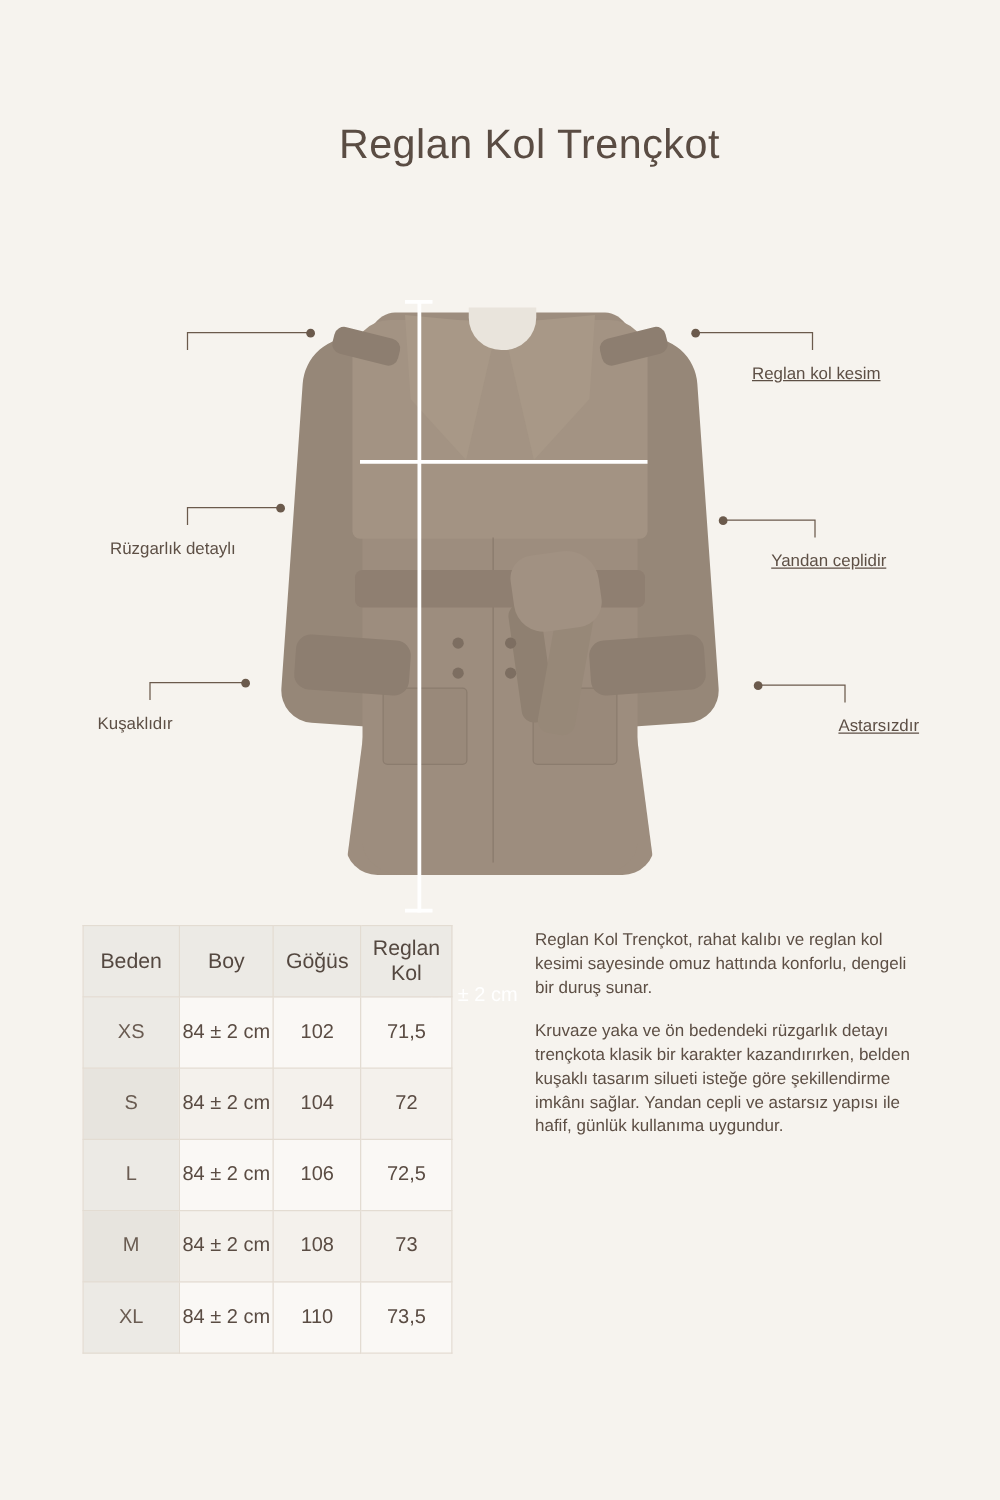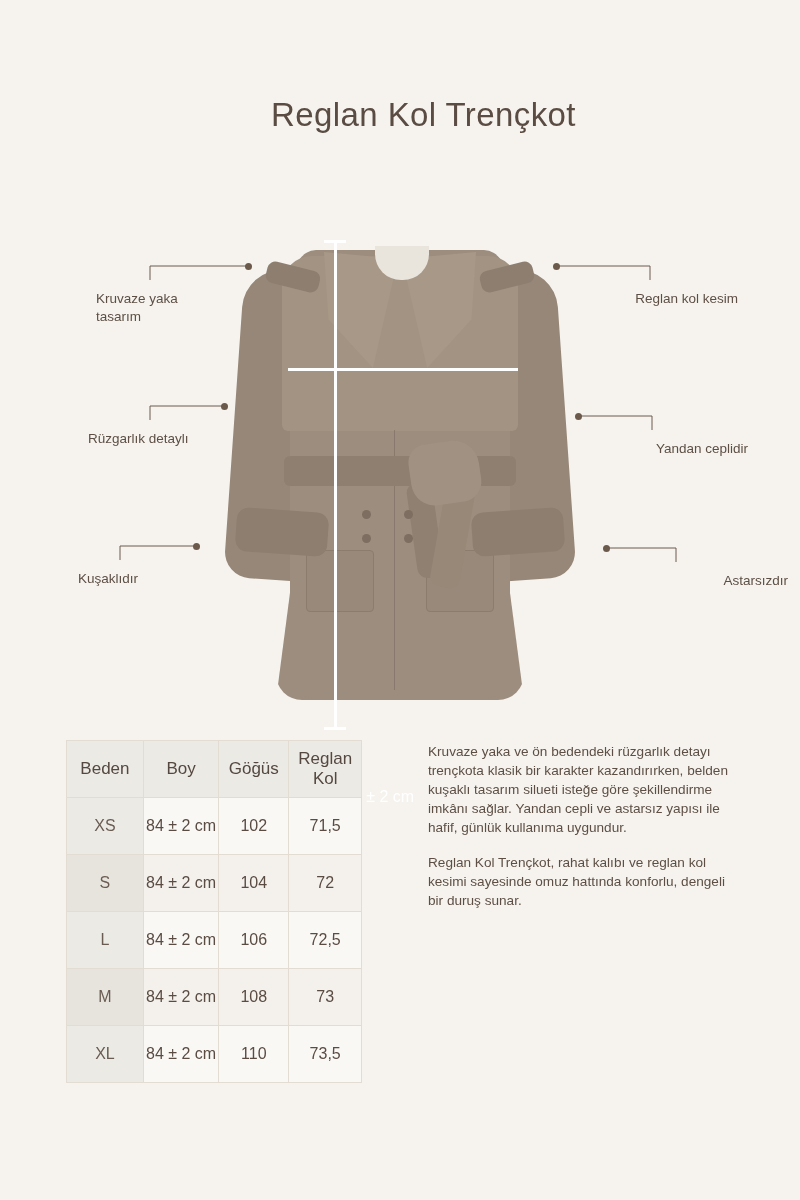--- a/index.html
+++ b/index.html
@@ -211,21 +211,21 @@
   }
 
   
   .callout {
     position: absolute;
     font-size: 13.5px;
     line-height: 18px;
     color: #5d4f45;
     width: 170px;
   }
-  .callout.right { text-align: right; }
+  .callout.right { text-align: center; text-decoration: underline; }
   .callout.left  { text-align: left; }
   .leader {
     position: absolute;
     pointer-events: none;
   }
   .dot {
     position: absolute;
     width: 7px; height: 7px;
     border-radius: 50%;
     background: #6b5a4c;
@@ -335,24 +335,20 @@
       <path d="M652,250 L652,236 L578,236" stroke="#6b5a4c" stroke-width="1" fill="none"></path>
       <path d="M676,382 L676,368 L606,368" stroke="#6b5a4c" stroke-width="1" fill="none"></path>
     </svg>
     <div class="dot" style="left:245px; top:83px;"></div>
     <div class="dot" style="left:221px; top:223px;"></div>
     <div class="dot" style="left:193px; top:363px;"></div>
     <div class="dot" style="left:553px; top:83px;"></div>
     <div class="dot" style="left:575px; top:233px;"></div>
     <div class="dot" style="left:603px; top:365px;"></div>
 
-    <div class="callout left" style="left:96px; top:110px;">
-      <div>Kruvaze yaka</div>
-      <div>tasarım</div>
-    </div>
     <div class="callout left" style="left:88px; top:250px;">
       <div>Rüzgarlık detaylı</div>
     </div>
     <div class="callout left" style="left:78px; top:390px;">
       <div>Kuşaklıdır</div>
     </div>
     <div class="callout right" style="left:568px; top:110px;">
       <div>Reglan kol kesim</div>
     </div>
     <div class="callout right" style="left:578px; top:260px;">
@@ -405,17 +401,17 @@
           <td>XL</td>
           <td>84 ± 2 cm</td>
           <td>110</td>
           <td>73,5</td>
         </tr>
       </tbody>
     </table>
   </div>
 
   <div class="note">
+    <p>Reglan Kol Trençkot, rahat kalıbı ve reglan kol kesimi sayesinde omuz hattında konforlu, dengeli bir duruş sunar.</p>
     <p>Kruvaze yaka ve ön bedendeki rüzgarlık detayı trençkota klasik bir karakter kazandırırken, belden kuşaklı tasarım silueti isteğe göre şekillendirme imkânı sağlar. Yandan cepli ve astarsız yapısı ile hafif, günlük kullanıma uygundur.</p>
-    <p>Reglan Kol Trençkot, rahat kalıbı ve reglan kol kesimi sayesinde omuz hattında konforlu, dengeli bir duruş sunar.</p>
   </div>
 
 </div>
 
 </body></html>

